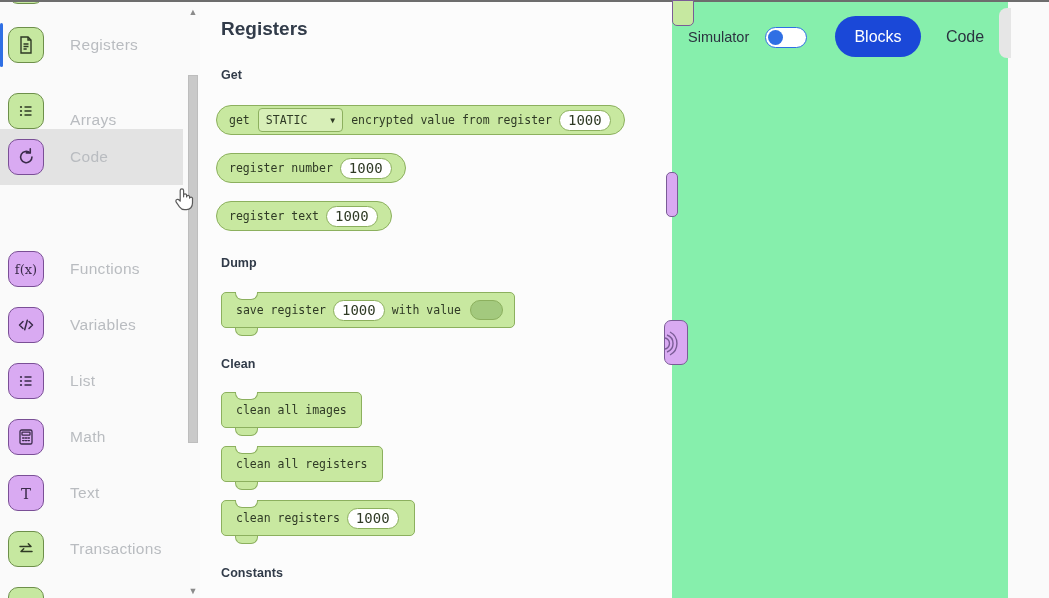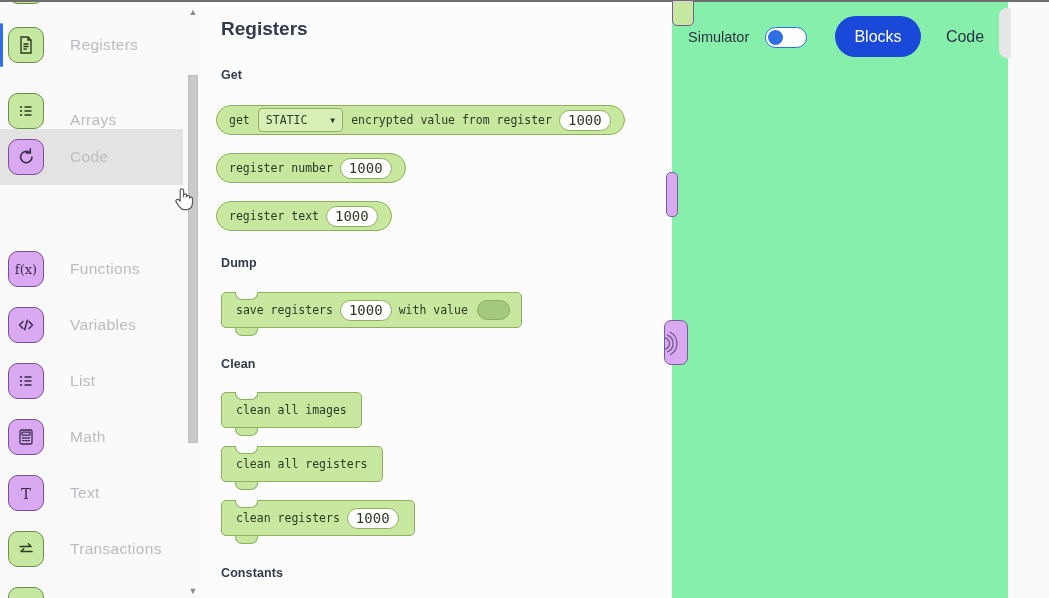--- a/index.html
+++ b/index.html
@@ -399,21 +399,21 @@
     </div>
 
     <div class="block reporter" style="left:16px; top:199px;">
       <span class="blk-txt">register text</span>
       <span class="field-num">1000</span>
     </div>
 
     <div class="section-label" style="top:254px;">Dump</div>
 
     <div class="block statement" style="left:21px; top:290px;">
-      <span class="blk-txt">save registers</span>
+      <span class="blk-txt">save register</span>
       <span class="field-num">1000</span>
       <span class="blk-txt">with value</span>
       <span class="socket-empty"></span>
     </div>
 
     <div class="section-label" style="top:355px;">Clean</div>
 
     <div class="block statement" style="left:21px; top:390px;">
       <span class="blk-txt">clean all images</span>
     </div>

